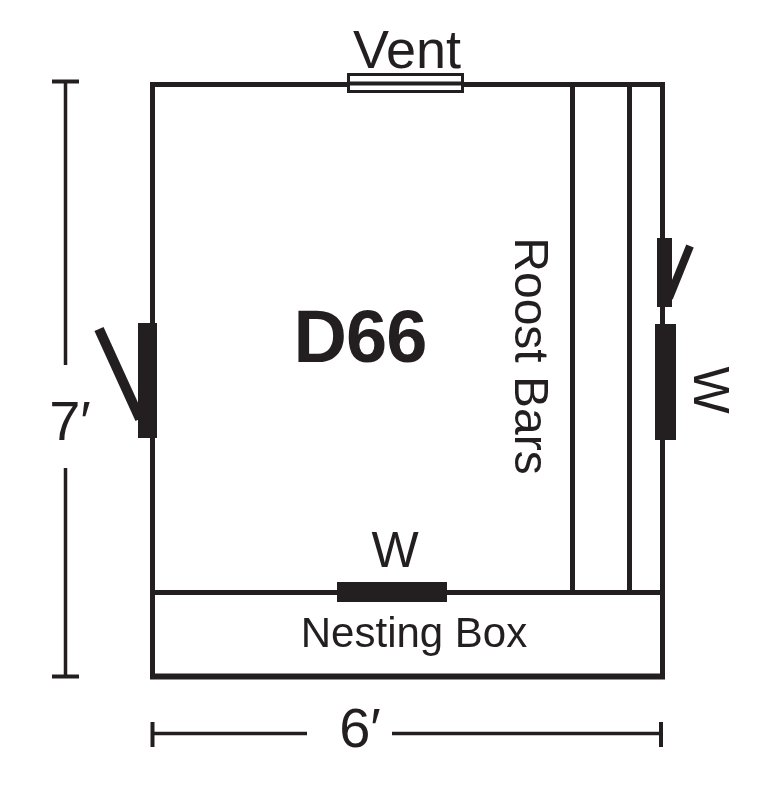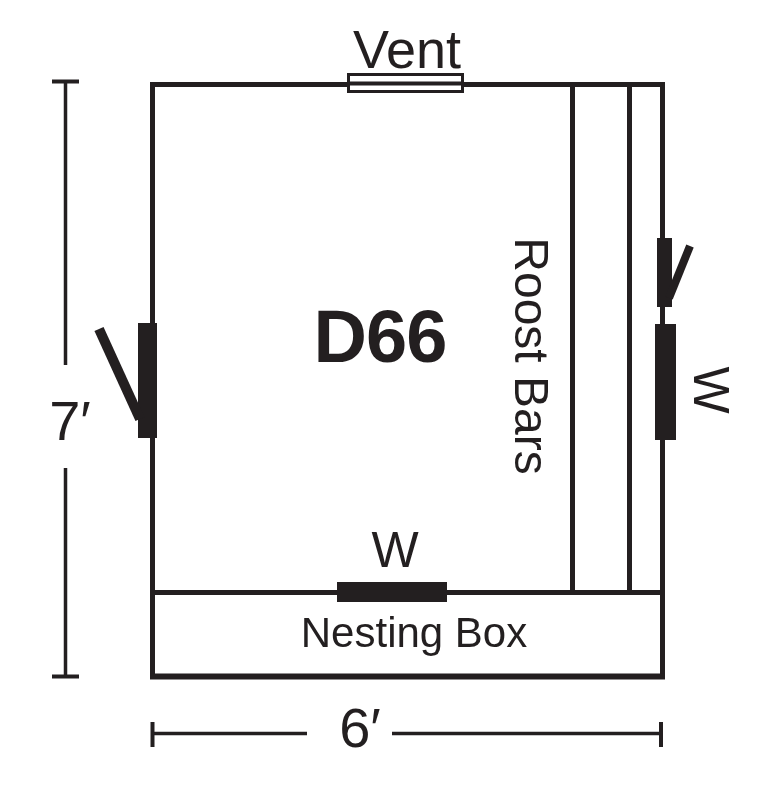--- a/index.html
+++ b/index.html
@@ -21,21 +21,21 @@
   .vent-box  { fill: var(--background); stroke: var(--ink); }
   .label {
     position: absolute;
     white-space: nowrap;
     color: var(--ink);
     line-height: 1;
     transform: translate(-50%, -50%);
   }
   .label.rot90 { transform: translate(-50%, -50%) rotate(90deg); }
   .vent-label        { left: 407px; top: 49px;  font-size: 54px; }
-  .model-label       { left: 380px; top: 337px; font-size: 74px; font-weight: 700; letter-spacing: -1px; }
+  .model-label       { left: 360px; top: 337px; font-size: 74px; font-weight: 700; letter-spacing: -1px; }
   .roost-bars-label  { left: 531px; top: 356px; font-size: 48px; }
   .right-window-label{ left: 711px; top: 390px; font-size: 50px; }
   .bottom-window-label{ left: 395px; top: 550px; font-size: 50px; }
   .nesting-box-label { left: 414px; top: 633px; font-size: 42px; }
   .height-dim-label  { left: 70px;  top: 421px; font-size: 56px; }
   .width-dim-label   { left: 360px; top: 728px; font-size: 56px; }
 </style>
 </head>
 <body>
 

